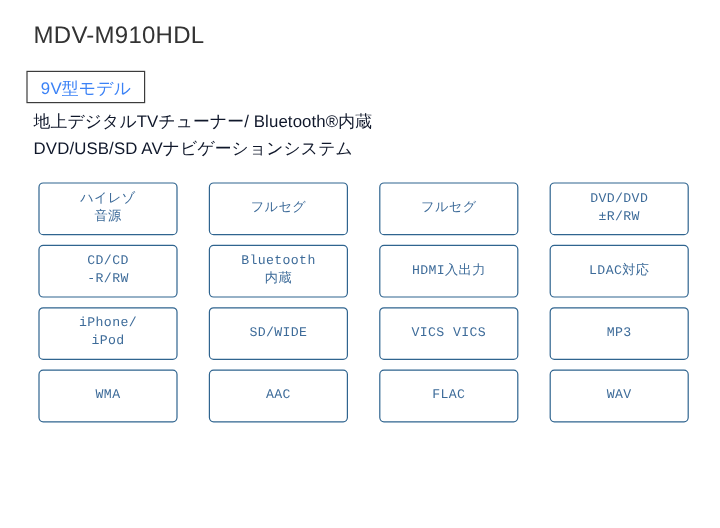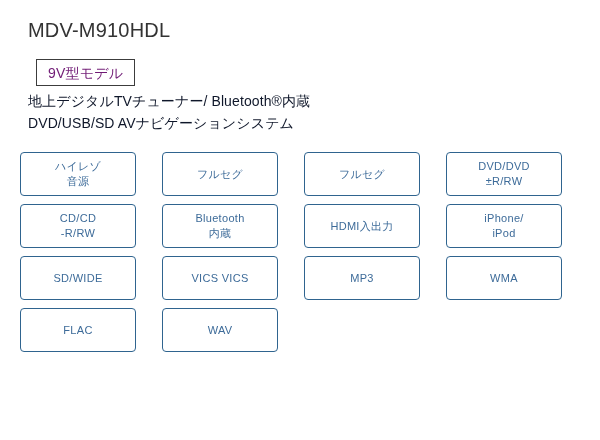--- a/index.html
+++ b/index.html
@@ -33,32 +33,32 @@
     font-size: 20px;
     font-weight: 400;
     letter-spacing: 0.2px;
     color: #333333;
     line-height: 1.2;
     white-space: nowrap;
   }
 
   .model-tag {
     position: absolute;
-    left: 36px;
+    left: 22px;
     top: 59px;
     display: inline-flex;
     align-items: center;
     justify-content: center;
     box-sizing: border-box;
     height: 27px;
     padding: 0 11px;
     border: 1px solid #3c3c3c;
     background: #ffffff;
     font-size: 14px;
-    color: #701a75;
+    color: #3b82f6;
     letter-spacing: 0.2px;
     line-height: 1;
     white-space: nowrap;
   }
 
   .product-desc {
     position: absolute;
     left: 28px;
     top: 91px;
     margin: 0;
@@ -68,27 +68,28 @@
     letter-spacing: 0.1px;
     white-space: nowrap;
   }
   .product-desc .desc-line {
     display: block;
   }
 
   
   .feature-grid {
     position: absolute;
-    left: 20px;
+    left: 32px;
     top: 152px;
     width: 544px;
     display: grid;
     grid-template-columns: repeat(4, 116px);
     column-gap: 26px;
     row-gap: 8px;
+    font-family: Liberation Mono, monospace;
   }
 
   .feature-badge {
     box-sizing: border-box;
     height: 44px;
     border: 1px solid #2f648f;
     border-radius: 4px;
     background: #ffffff;
     display: flex;
     flex-direction: column;
@@ -122,23 +123,25 @@
 音源</div>
       <div class="feature-badge">フルセグ</div>
       <div class="feature-badge">フルセグ</div>
       <div class="feature-badge">DVD/DVD
 ±R/RW</div>
       <div class="feature-badge">CD/CD
 -R/RW</div>
       <div class="feature-badge">Bluetooth
 内蔵</div>
       <div class="feature-badge">HDMI入出力</div>
+      <div class="feature-badge">LDAC対応</div>
       <div class="feature-badge">iPhone/
 iPod</div>
       <div class="feature-badge">SD/WIDE</div>
       <div class="feature-badge">VICS VICS</div>
       <div class="feature-badge">MP3</div>
       <div class="feature-badge">WMA</div>
+      <div class="feature-badge">AAC</div>
       <div class="feature-badge">FLAC</div>
       <div class="feature-badge">WAV</div>
     </div>
 
 </div>
 
 </body></html>

